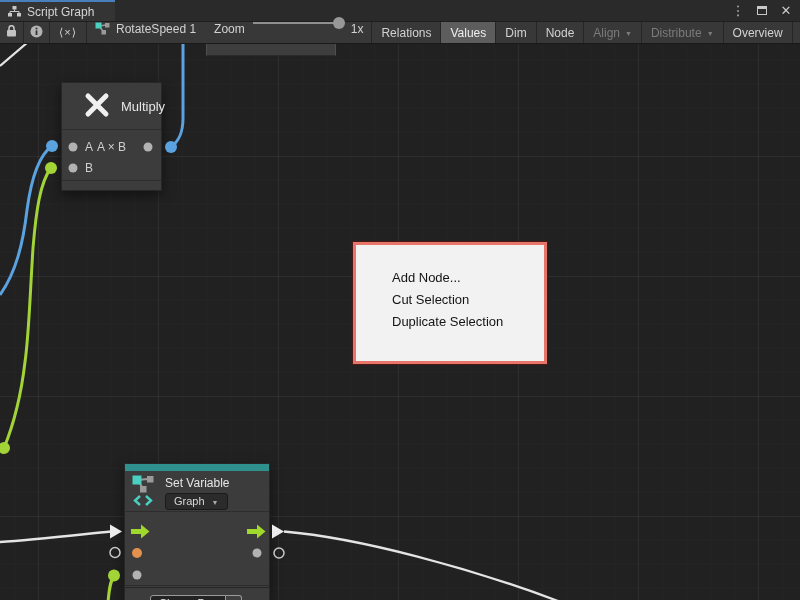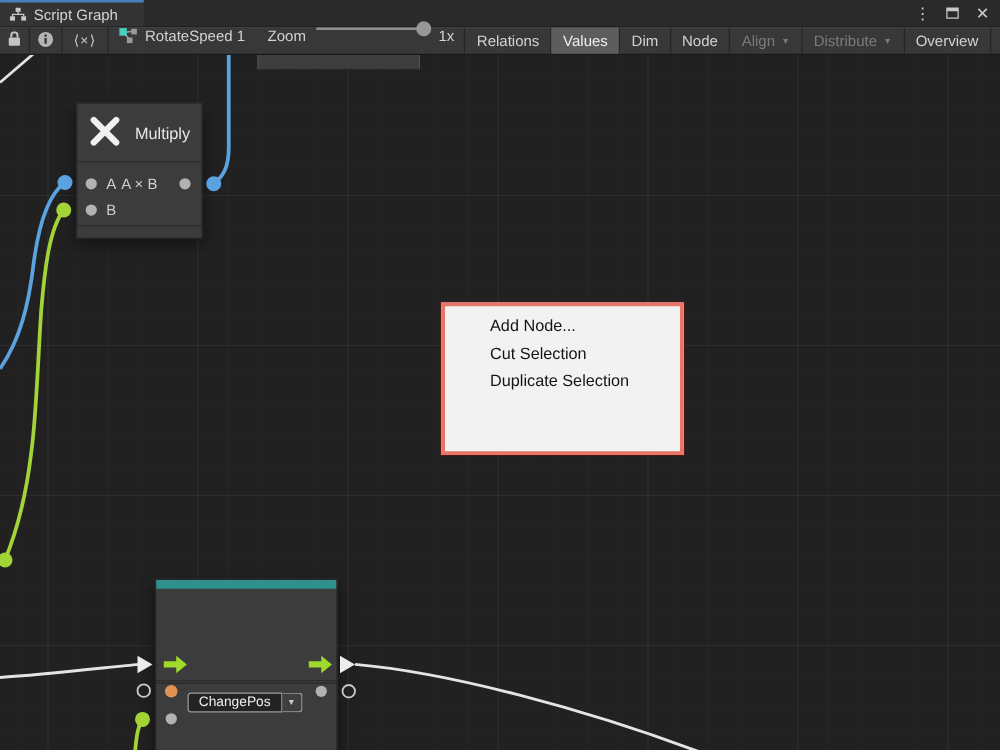--- a/index.html
+++ b/index.html
@@ -51,21 +51,21 @@
 
   .wire-layer { position:absolute; left:0; top:0; width:800px; height:556px;
     pointer-events:none; z-index:5; }
 
   
   .node { position:absolute; background:#3c3c3c; border:1px solid #272727;
     box-shadow:0 5px 12px rgba(0,0,0,0.45); color:#d8d8d8; z-index:2; }
 
   
   .node-multiply { left:61px; top:38px; width:101px; height:109px; }
-  .nm-header { height:47px; display:flex; align-items:center; gap:11px; padding-left:9px;
+  .nm-header { height:47px; display:flex; align-items:center; gap:11px; padding-left:22px;
     border-bottom:1px solid #2d2d2d; font-size:13px; color:#e6e6e6; }
   .nm-body { position:relative; height:51px; border-bottom:1px solid #2d2d2d; font-size:12px; color:#cfcfcf; }
   .nm-a   { position:absolute; left:23px; top:10px; }
   .nm-axb { position:absolute; left:0; right:0; top:10px; text-align:center; }
   .nm-b   { position:absolute; left:23px; top:31px; }
   .nm-footer { height:8px; background:#3c3c3c; }
 
   
   .node-setvar { left:124px; top:419px; width:146px; height:137px; border-bottom:none; }
   .sv-strip { height:7px; background:#2e918d; }
@@ -88,21 +88,21 @@
   .sv-footer { height:13px; background:#3c3c3c; border:1px solid #272727; border-bottom:none;
     margin:1px -1px 0 -1px; }
 
   
   .partial-node { position:absolute; left:206px; top:-2px; width:130px; height:14px;
     background:#3e3e3e; border:1px solid #4e4e4e; border-bottom-color:#2a2a2a; z-index:1; }
 
   
   .ctx-menu { position:absolute; left:353px; top:198px; width:194px; height:122px;
     background:#f2f2f2; border:3px solid #e8756a; box-shadow:0 0 0 1px rgba(110,20,14,0.55);
-    z-index:20; padding-top:5px; }
+    z-index:20; padding-top:22px; }
   .ctx-item { height:22px; line-height:22px; padding-left:36px; font-size:13px; color:#141414;
     cursor:default; }
 </style>
 </head>
 <body>
 
 <div class="app">
 
   <div class="titlebar">
     <div class="tab">
@@ -209,20 +209,38 @@
       <div class="nm-body">
         <span class="nm-a">A</span>
         <span class="nm-axb">A × B</span>
         <span class="nm-b">B</span>
       </div>
       <div class="nm-footer"></div>
     </div>
 
     <div class="node node-setvar">
       <div class="sv-strip"></div>
+      <div class="sv-header">
+        <span>
+          <svg width="26" height="32" viewBox="0 0 26 32">
+            <path d="M5 5 L16 4 M5 5 L11 13" stroke="#9a9a9a" stroke-width="2"></path>
+            <rect x="0.5" y="0.5" width="9" height="9" fill="#4ad0c0"></rect>
+            <rect x="15" y="1" width="6.5" height="6.5" fill="#9a9a9a"></rect>
+            <rect x="8" y="11" width="6.5" height="6.5" fill="#9a9a9a"></rect>
+            <path d="M8 21 L3 25.5 L8 30 M14 21 L19 25.5 L14 30" stroke="#4ad0c0" stroke-width="2.4" fill="none"></path>
+          </svg>
+        </span>
+        <span class="sv-head-col">
+          <span class="sv-title">Set Variable</span>
+          <span class="sv-dd">
+            <span>Graph</span>
+            <span class="tb-caret">▼</span>
+          </span>
+        </span>
+      </div>
       <div class="sv-body">
         <span class="sv-field">
           <span class="sv-field-main">ChangePos</span>
           <span class="sv-field-caret">
             <span>▼</span>
           </span>
         </span>
       </div>
       <div class="sv-footer"></div>
     </div>

